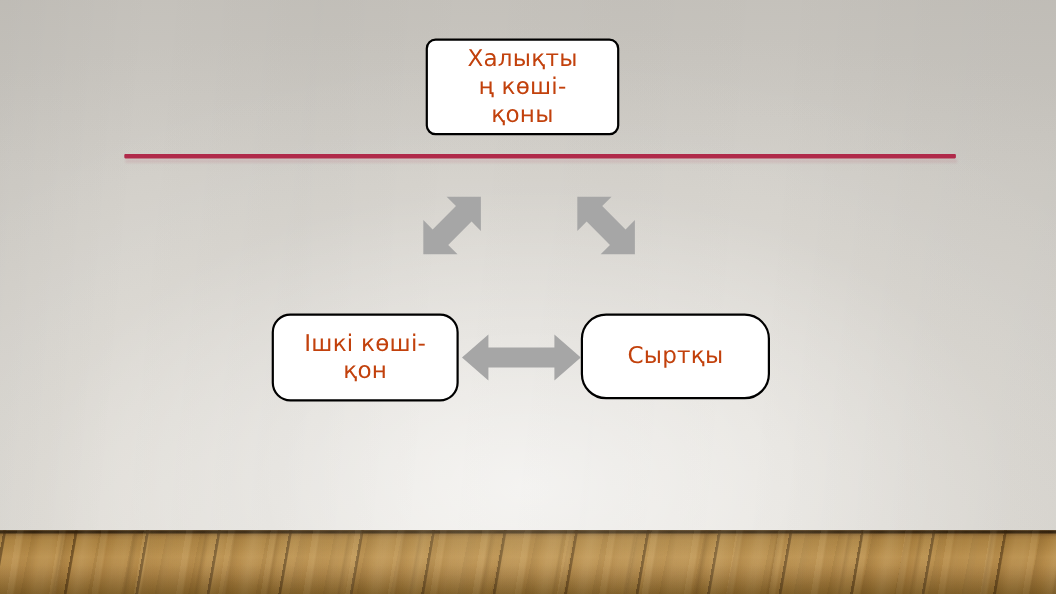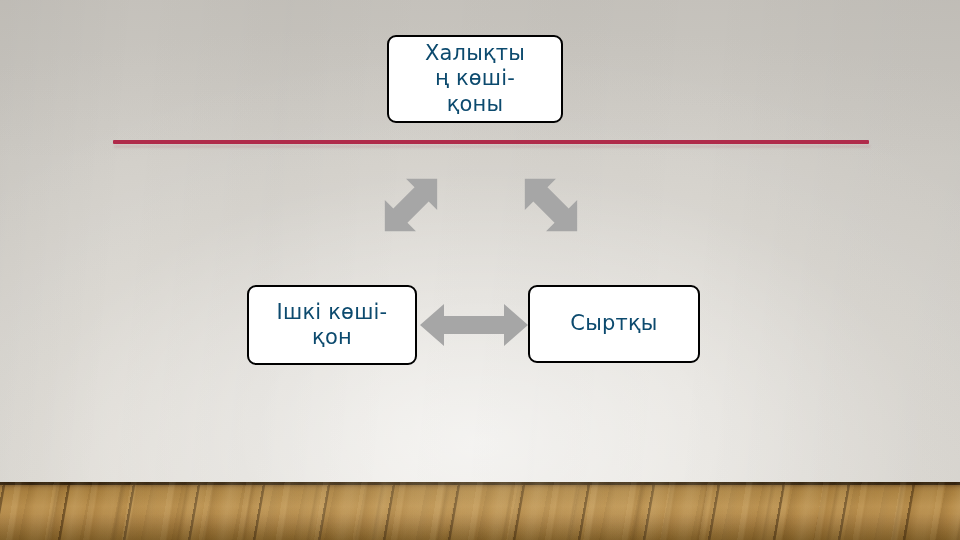--- a/index.html
+++ b/index.html
@@ -129,31 +129,31 @@
   .node {
     position: absolute;
     background: #ffffff;
     border: 2px solid #000000;
     border-radius: 9px;
     box-sizing: border-box;
     display: flex;
     align-items: center;
     justify-content: center;
     text-align: center;
-    color: #0c4a6e;
+    color: #c2410c;
     font-size: 21px;
     line-height: 1.20;
     letter-spacing: .2px;
     padding: 2px 6px;
   }
   .node-text { display: block; width: 100%; }
 
   #node-top    { left: 387px; top: 35px;  width: 176px; height: 88px; }
-  #node-left   { left: 247px; top: 285px; width: 170px; height: 80px; }
-  #node-right  { left: 528px; top: 285px; width: 172px; height: 78px; }
+  #node-left   { left: 247px; top: 285px; width: 170px; height: 80px; border-radius: 17px; }
+  #node-right  { left: 528px; top: 285px; width: 172px; height: 78px; border-radius: 23px; }
 
   
   .arrow { position: absolute; }
   .arrow svg { display: block; overflow: visible; }
 
   #arrow-left-diagonal  { left: 356px; top: 150px; }
   #arrow-right-diagonal { left: 496px; top: 150px; }
   #arrow-horizontal     { left: 418px; top: 300px; }
 </style>
 </head>

